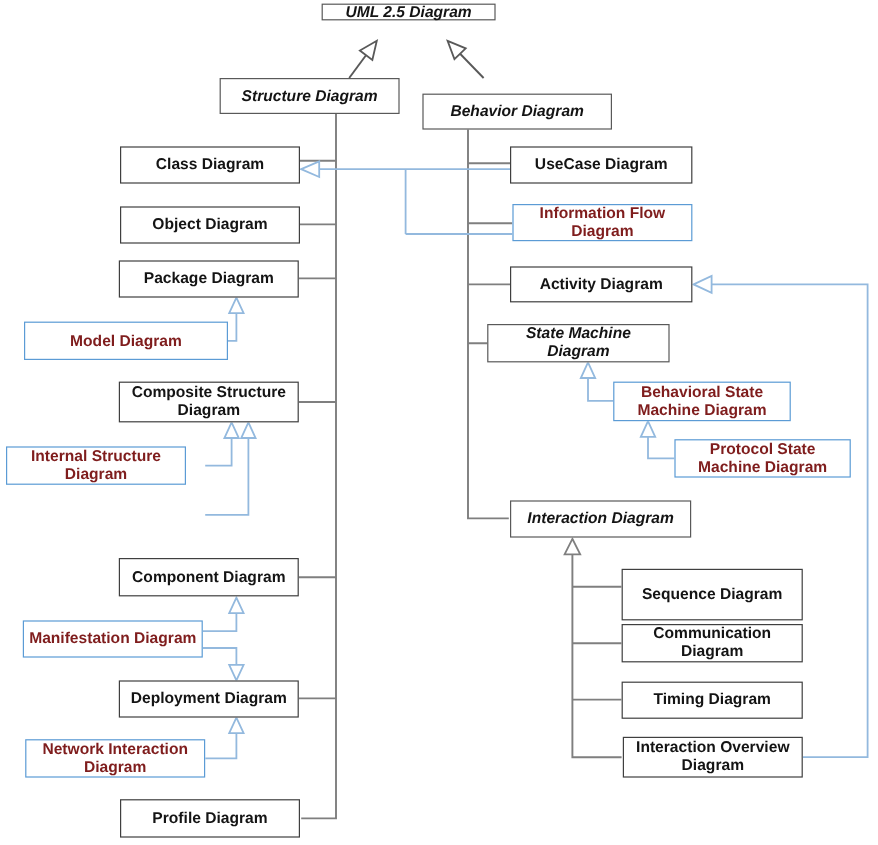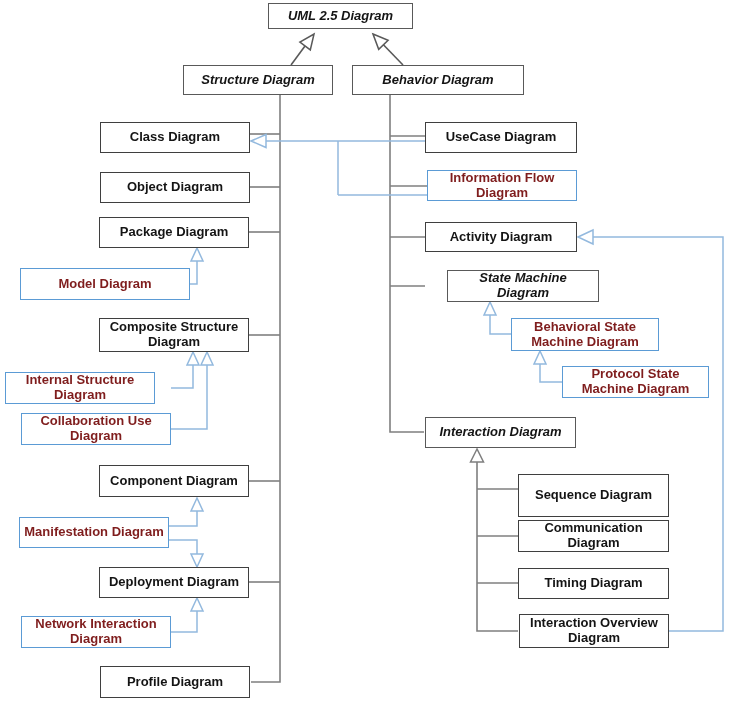--- a/index.html
+++ b/index.html
@@ -82,41 +82,40 @@
       <polygon points="207,352 201,365 213,365"></polygon>
       <polygon points="197,498 191,511 203,511"></polygon>
       <polygon points="197,567 191,554 203,554"></polygon>
       <polygon points="197,598 191,611 203,611"></polygon>
       <polygon points="490,302 484,315 496,315"></polygon>
       <polygon points="540,351 534,364 546,364"></polygon>
       <polygon points="578,237 593,230 593,244"></polygon>
     </g>
   </svg>
 
-  <div class="node abstract" style="left:268px;top:3px;width:145px;height:26px">UML 2.5 Diagram</div>
+  <div class="node abstract" style="left:268px;top:3px;width:145px;height:14px">UML 2.5 Diagram</div>
   <div class="node abstract" style="left:183px;top:65px;width:150px;height:30px">Structure Diagram</div>
-  <div class="node abstract" style="left:352px;top:65px;width:172px;height:30px">Behavior Diagram</div>
+  <div class="node abstract" style="left:352px;top:78px;width:158px;height:30px">Behavior Diagram</div>
 
   <div class="node official" style="left:100px;top:122px;width:150px;height:31px">Class Diagram</div>
   <div class="node official" style="left:100px;top:172px;width:150px;height:31px">Object Diagram</div>
   <div class="node official" style="left:99px;top:217px;width:150px;height:31px">Package Diagram</div>
   <div class="node extra" style="left:20px;top:268px;width:170px;height:32px">Model Diagram</div>
   <div class="node official" style="left:99px;top:318px;width:150px;height:34px">Composite Structure Diagram</div>
   <div class="node extra" style="left:5px;top:372px;width:150px;height:32px">Internal Structure Diagram</div>
-  <div class="node extra" style="left:21px;top:413px;width:150px;height:32px">Collaboration Use Diagram</div>
   <div class="node official" style="left:99px;top:465px;width:150px;height:32px">Component Diagram</div>
   <div class="node extra" style="left:19px;top:517px;width:150px;height:31px">Manifestation Diagram</div>
   <div class="node official" style="left:99px;top:567px;width:150px;height:31px">Deployment Diagram</div>
   <div class="node extra" style="left:21px;top:616px;width:150px;height:32px">Network Interaction Diagram</div>
   <div class="node official" style="left:100px;top:666px;width:150px;height:32px">Profile Diagram</div>
 
   <div class="node official" style="left:425px;top:122px;width:152px;height:31px">UseCase Diagram</div>
   <div class="node extra" style="left:427px;top:170px;width:150px;height:31px">Information Flow Diagram</div>
   <div class="node official" style="left:425px;top:222px;width:152px;height:30px">Activity Diagram</div>
-  <div class="node abstract" style="left:447px;top:270px;width:152px;height:32px">State Machine Diagram</div>
+  <div class="node abstract" style="left:406px;top:270px;width:152px;height:32px">State Machine Diagram</div>
   <div class="node extra" style="left:511px;top:318px;width:148px;height:33px">Behavioral State Machine Diagram</div>
   <div class="node extra" style="left:562px;top:366px;width:147px;height:32px">Protocol State Machine Diagram</div>
   <div class="node abstract" style="left:425px;top:417px;width:151px;height:31px">Interaction Diagram</div>
   <div class="node official" style="left:518px;top:474px;width:151px;height:43px">Sequence Diagram</div>
   <div class="node official" style="left:518px;top:520px;width:151px;height:32px">Communication Diagram</div>
   <div class="node official" style="left:518px;top:568px;width:151px;height:31px">Timing Diagram</div>
   <div class="node official" style="left:519px;top:614px;width:150px;height:34px">Interaction Overview Diagram</div>
 
 </div>
 

